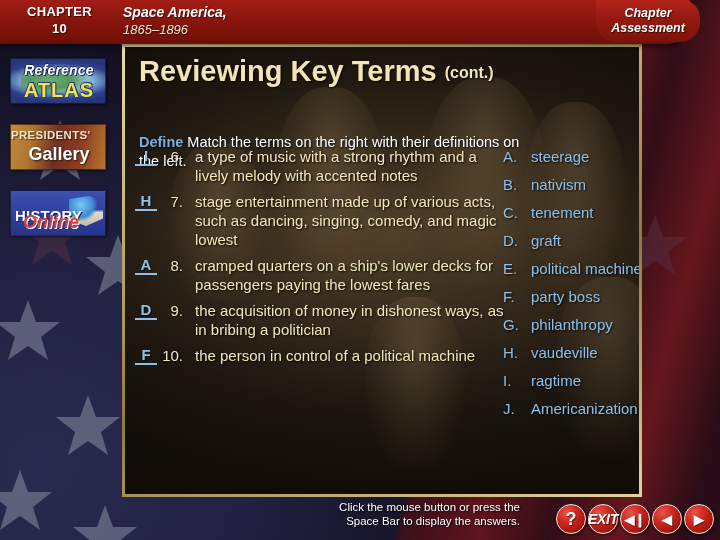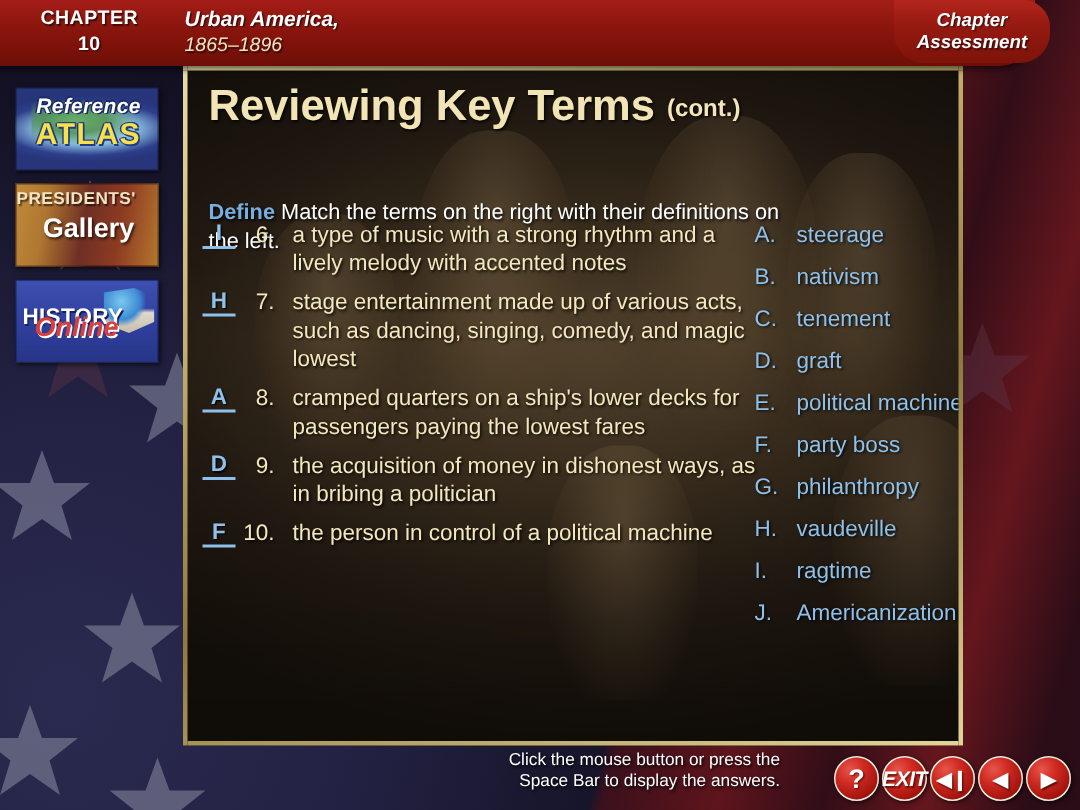--- a/index.html
+++ b/index.html
@@ -85,22 +85,22 @@
     font-weight: bold;
     font-style: italic;
     line-height: 15px;
     text-align: center;
     text-shadow: 1px 1px 1px rgba(0,0,0,.55);
   }
 
   
   #sidebar { position: absolute; left: 10px; top: 58px; width: 100px; z-index: 4; }
   .side-btn {
-    width: 96px; height: 56px;
-    margin-bottom: 8px;
+    width: 96px; height: 46px;
+    margin-bottom: 20px;
     position: relative;
     overflow: hidden;
     border: 1px solid rgba(0,0,0,.5);
     cursor: pointer;
     box-shadow: 1px 1px 3px rgba(0,0,0,.6);
   }
   
   #btn-atlas {
     background:
       radial-gradient(ellipse 70px 22px at 50% 50%, #a9d6ee 0%, #8fc4e4 45%, #2d3f8c 80%, #27357a 100%);
@@ -307,21 +307,21 @@
     </g>
   </svg>
 </div>
 
 <div id="topbar">
   <div id="chapter-block">
     <div>CHAPTER</div>
     <div>10</div>
   </div>
   <div id="unit-block">
-    <div id="unit-title">Urban America,</div>
+    <div id="unit-title">Space America,</div>
     <div id="unit-years">1865–1896</div>
   </div>
 </div>
 <div id="assess-tab">
   <div id="assess-label">Chapter<br>Assessment</div>
 </div>
 
 <div id="sidebar">
 
   <div class="side-btn" id="btn-atlas">

